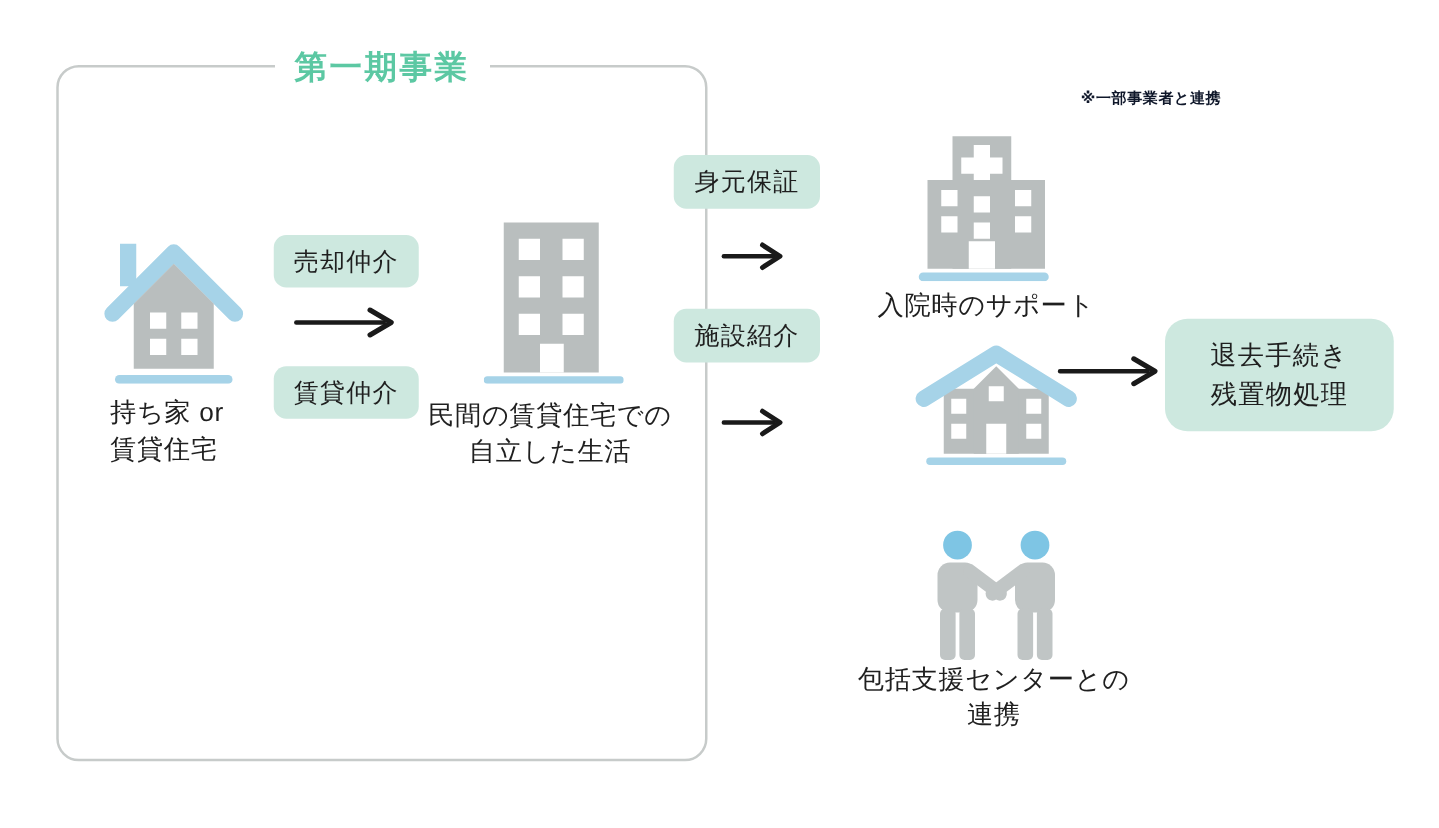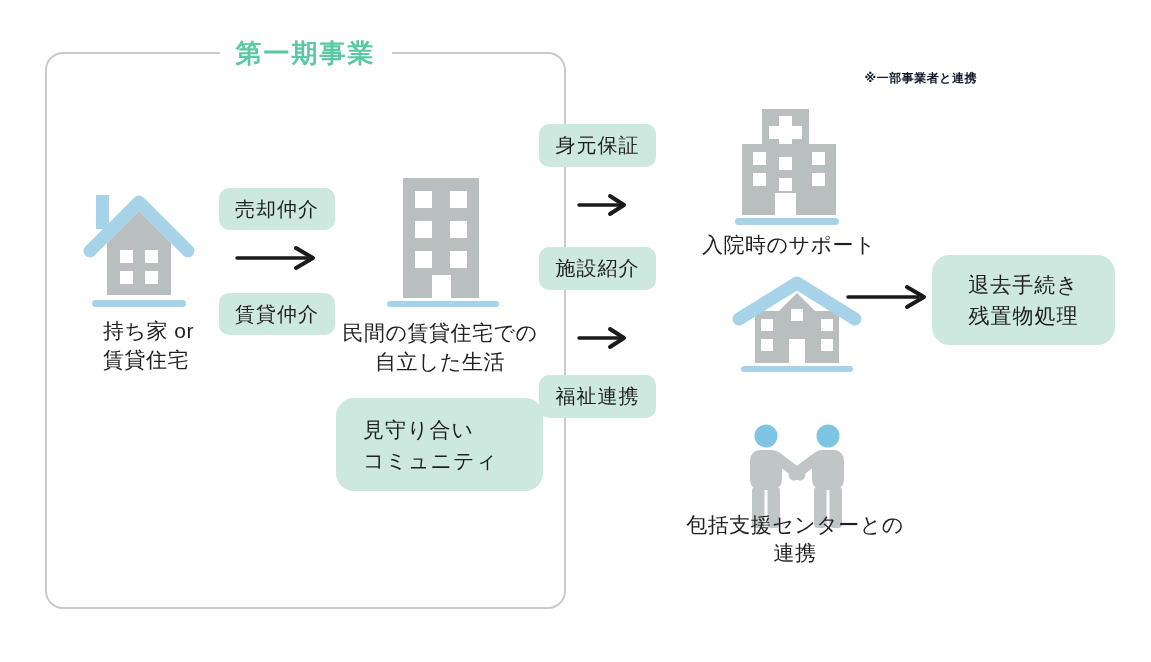--- a/index.html
+++ b/index.html
@@ -49,21 +49,21 @@
       <rect x="13" y="8" width="13" height="34" fill="#a6d3e8"></rect>
       <path d="M7 64 L56 15 L105 64" stroke="#a6d3e8" stroke-width="13" fill="none" stroke-linecap="round" stroke-linejoin="round"></path>
       <path d="M24 56 L56 24 L88 56 L88 108 L24 108 Z" fill="#b9bebe"></path>
       <rect x="37" y="63" width="13" height="13" fill="#fff"></rect>
       <rect x="62" y="63" width="13" height="13" fill="#fff"></rect>
       <rect x="37" y="84" width="13" height="13" fill="#fff"></rect>
       <rect x="62" y="84" width="13" height="13" fill="#fff"></rect>
       <rect x="9" y="113" width="94" height="7" rx="3.5" fill="#a6d3e8"></rect>
     </svg>
   </span>
-  <div class="icon-label" style="left:103px;top:316px;">
+  <div class="icon-label" style="left:88px;top:316px;">
     <div>持ち家 or</div>
     <div>賃貸住宅</div>
   </div>
 
   <div class="tag" style="left:219px;top:188px;width:116px;height:42px;">
     <span>売却仲介</span>
   </div>
 
   <span class="arrow" style="left:235px;top:245px;">
     <svg width="82" height="26" viewBox="0 0 82 26">
@@ -87,24 +87,20 @@
       <rect x="63" y="77" width="17" height="17" fill="#fff"></rect>
       <rect x="45" y="101" width="19" height="23" fill="#fff"></rect>
       <rect x="0" y="127" width="112" height="6" rx="3" fill="#a6d3e8"></rect>
     </svg>
   </span>
   <div class="icon-label center" style="left:330px;top:318px;width:220px;">
     <div>民間の賃貸住宅での</div>
     <div>自立した生活</div>
   </div>
 
-  <div class="bigbox left-text" style="left:336px;top:398px;width:180px;height:93px;">
-    <div>見守り合い</div>
-    <div>コミュニティ</div>
-  </div>
 
   <div class="tag" style="left:539px;top:124px;width:117px;height:43px;align-items:center;">
     <span>身元保証</span>
   </div>
 
   <span class="arrow" style="left:577px;top:193px;">
     <svg width="50" height="24" viewBox="0 0 50 24">
       <line x1="2" y1="12" x2="42" y2="12" stroke="#1a1a1a" stroke-width="3.5" stroke-linecap="round"></line>
       <path d="M33 3 L47 12 L33 21" stroke="#1a1a1a" stroke-width="4" fill="none" stroke-linecap="round" stroke-linejoin="round"></path>
     </svg>
@@ -114,23 +110,20 @@
     <span>施設紹介</span>
   </div>
 
   <span class="arrow" style="left:577px;top:326px;">
     <svg width="50" height="24" viewBox="0 0 50 24">
       <line x1="2" y1="12" x2="42" y2="12" stroke="#1a1a1a" stroke-width="3.5" stroke-linecap="round"></line>
       <path d="M33 3 L47 12 L33 21" stroke="#1a1a1a" stroke-width="4" fill="none" stroke-linecap="round" stroke-linejoin="round"></path>
     </svg>
   </span>
 
-  <div class="tag" style="left:539px;top:375px;width:117px;height:43px;">
-    <span>福祉連携</span>
-  </div>
 
   <span class="abs z" style="left:733px;top:105px;">
     <svg width="112" height="120" viewBox="0 0 112 120">
       <rect x="29" y="4" width="47" height="106" fill="#b9bebe"></rect>
       <rect x="46" y="11" width="13" height="34" fill="#fff"></rect>
       <rect x="36" y="21" width="33" height="13" fill="#fff"></rect>
       <rect x="9" y="39" width="94" height="71" fill="#b9bebe"></rect>
       <rect x="20" y="47" width="13" height="13" fill="#fff"></rect>
       <rect x="46" y="52" width="13" height="13" fill="#fff"></rect>
       <rect x="79" y="47" width="13" height="13" fill="#fff"></rect>
@@ -177,18 +170,18 @@
       <rect x="10" y="27" width="32" height="40" rx="10" fill="#c0c5c5"></rect>
       <rect x="72" y="27" width="32" height="40" rx="10" fill="#c0c5c5"></rect>
       <path d="M36 34 L60 52" stroke="#c0c5c5" stroke-width="11" stroke-linecap="round"></path>
       <path d="M78 34 L54 52" stroke="#c0c5c5" stroke-width="11" stroke-linecap="round"></path>
       <rect x="12" y="64" width="12.5" height="41" rx="4" fill="#c0c5c5"></rect>
       <rect x="27.5" y="64" width="12.5" height="41" rx="4" fill="#c0c5c5"></rect>
       <rect x="74" y="64" width="12.5" height="41" rx="4" fill="#c0c5c5"></rect>
       <rect x="89.5" y="64" width="12.5" height="41" rx="4" fill="#c0c5c5"></rect>
     </svg>
   </span>
-  <div class="icon-label center" style="left:680px;top:511px;width:230px;line-height:28px;">
+  <div class="icon-label center" style="left:680px;top:530px;width:230px;line-height:28px;">
     <div>包括支援センターとの</div>
     <div>連携</div>
   </div>
 
 </div>
 
 </body></html>

